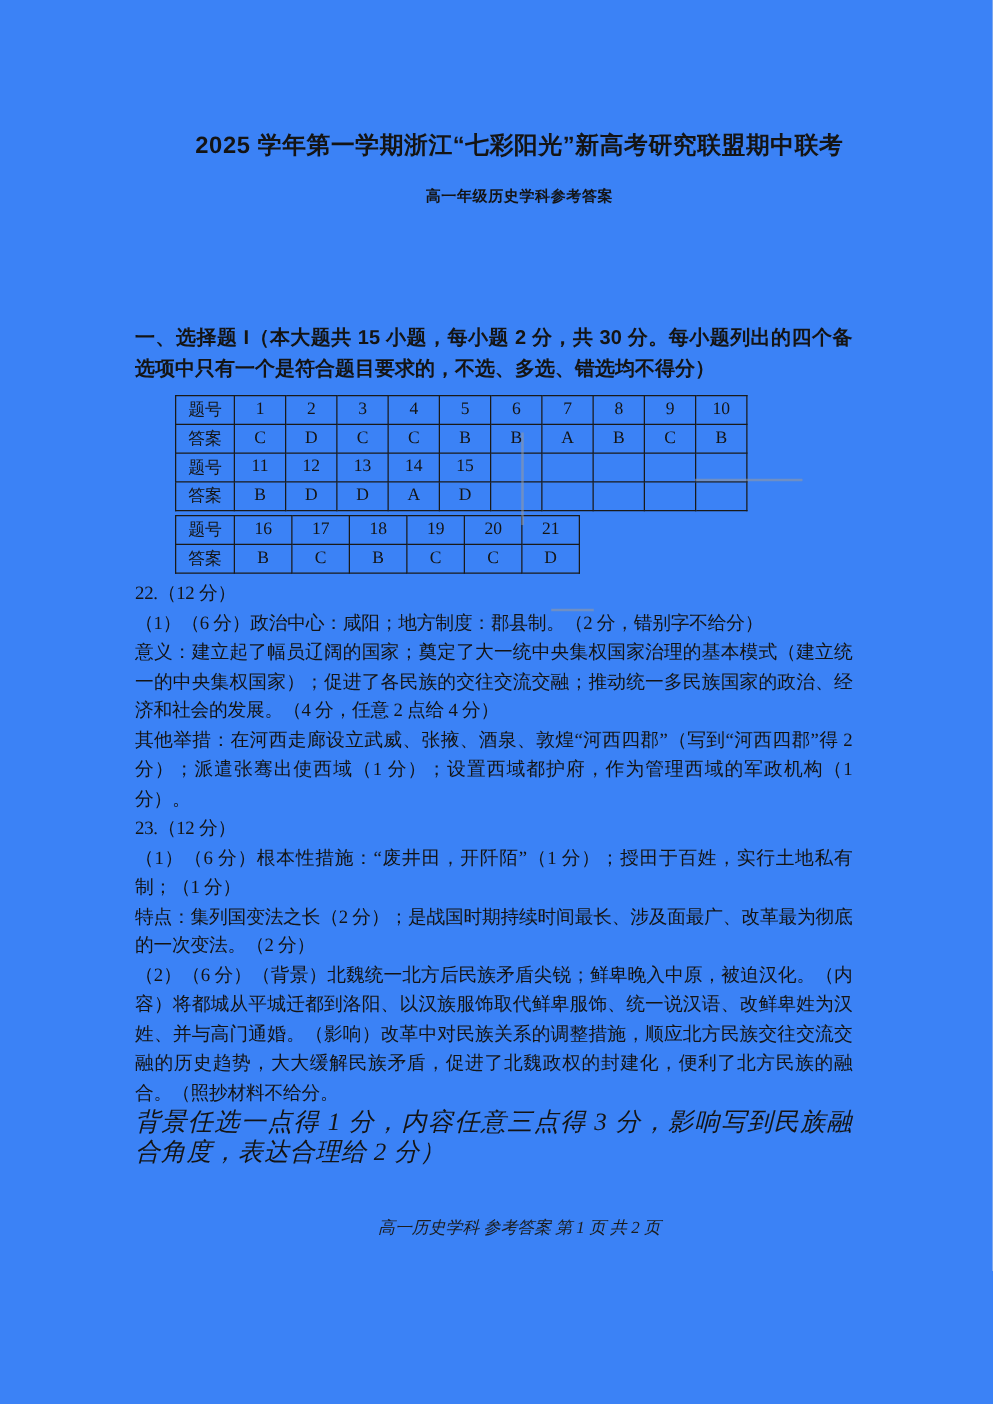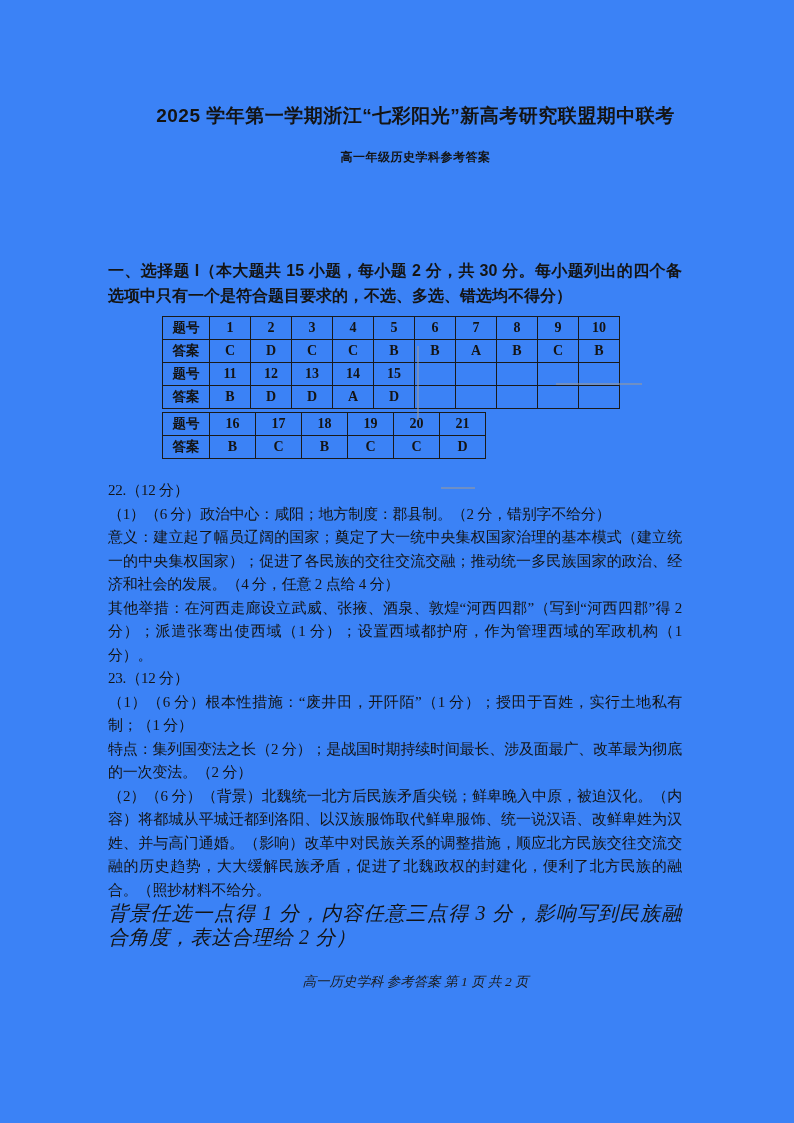--- a/index.html
+++ b/index.html
@@ -21,40 +21,39 @@
   }
   .content { position:absolute; left:108px; top:0; width:574px; }
   .sec-heading {
     font-family:"Liberation Sans", sans-serif; font-weight:700;
     font-size:16px; line-height:25px; text-align:justify; margin:0;
   }
   #sec1-heading { margin-top:258px; }
   #sec2-heading { margin-top:9px; }
   #sec3-heading { margin-top:11px; }
   table.answer-table {
-    border-collapse:collapse; table-layout:fixed; margin-left:54px;
+    border-collapse:collapse; table-layout:fixed; margin-left:32px;
     font-size:14px;
-    font-weight:bold;
   }
   table.answer-table td {
     border:1.5px solid #1a1a1a; height:22px; padding:0;
     text-align:center; vertical-align:middle;
   }
   td.lbl { font-size:13.5px; }
   #table1 { margin-top:8px; width:448px; }
   #table1 td { width:40px; }
   #table1 td.lbl { width:46px; }
   #table2 { margin-top:3px; width:320px; }
   #table2 td { width:45px; }
   #table2 td.lbl { width:46px; }
   .para {
     font-size:15px; line-height:23.5px; text-align:justify;
     margin:0; letter-spacing:-0.2px;
   }
-  #p0 { margin-top:20px; }
+  #p0 { margin-top:5px; }
   .para.kaiti { font-style:italic; font-size:20px; letter-spacing:0.6px; }
   .page-footer {
     position:absolute; left:0; right:0; top:973px; text-align:center;
     font-size:13.5px; font-style:italic; color:#1c1c1c;
   }
   .scan-artifact { position:absolute; background:#9a9a9a; opacity:0.55; }
   #art1 { left:417px; top:346px; width:2px; height:74px; }
   #art2 { left:556px; top:383px; width:86px; height:2px; }
   #art3 { left:441px; top:487px; width:34px; height:2px; }
 </style>

